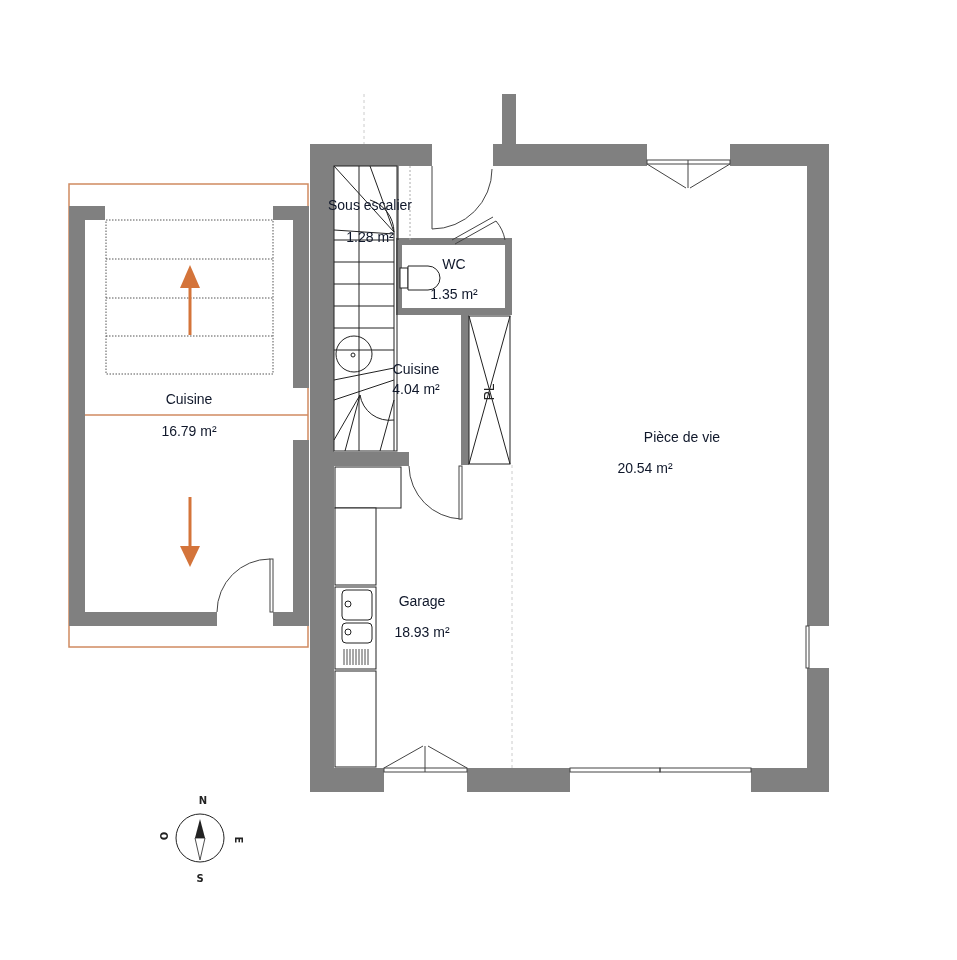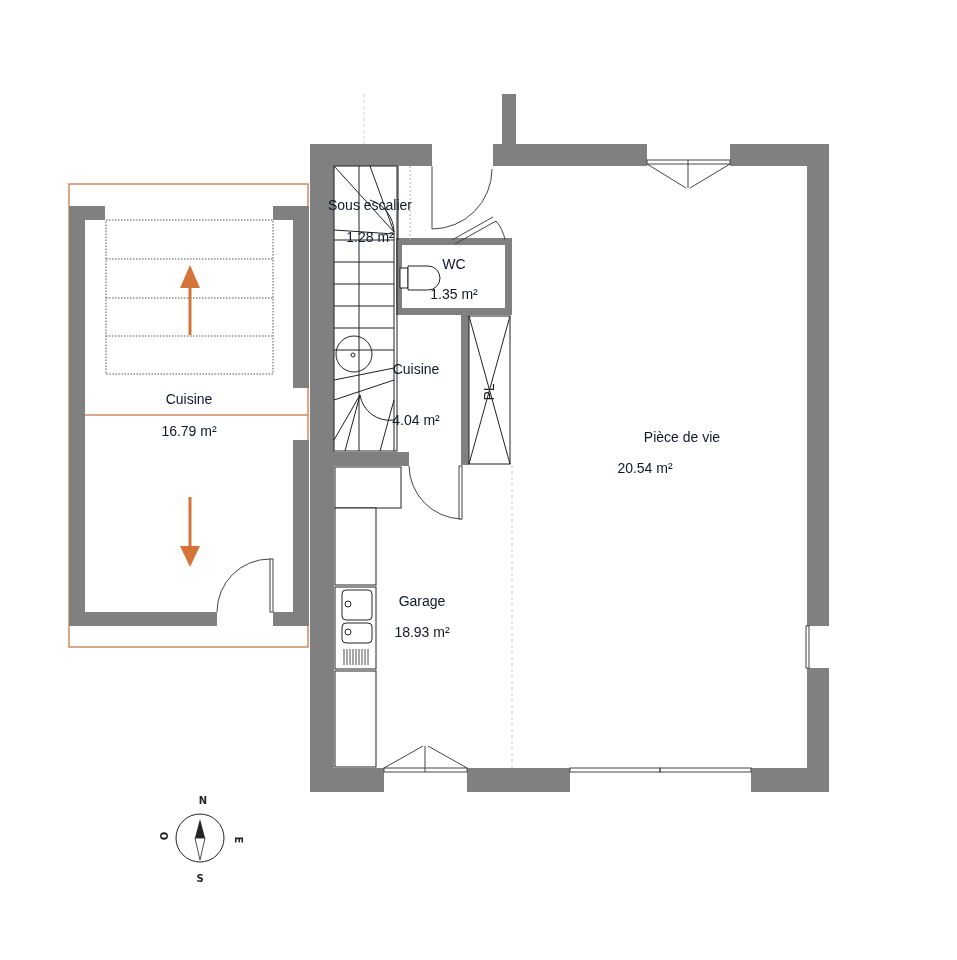--- a/index.html
+++ b/index.html
@@ -182,21 +182,21 @@
   </g>
 </svg>
 
 <div class="room-label" style="left:370px; top:197px;">Sous escalier</div>
 <div class="room-label" style="left:370px; top:229px;">1.28 m²</div>
 
 <div class="room-label" style="left:454px; top:256px;">WC</div>
 <div class="room-label" style="left:454px; top:286px;">1.35 m²</div>
 
 <div class="room-label" style="left:416px; top:361px;">Cuisine</div>
-<div class="room-label" style="left:416px; top:412px;">4.04 m²</div>
+<div class="room-label" style="left:416px; top:381px;">4.04 m²</div>
 
 <div class="room-label" style="left:189px; top:391px;">Cuisine</div>
 <div class="room-label" style="left:189px; top:423px;text-align:center;">16.79 m²</div>
 
 <div class="room-label" style="left:422px; top:593px;">Garage</div>
 <div class="room-label" style="left:422px; top:624px;">18.93 m²</div>
 
 <div class="room-label" style="left:682px; top:429px;text-align:right;">Pièce de vie</div>
 <div class="room-label" style="left:645px; top:460px;">20.54 m²</div>
 

